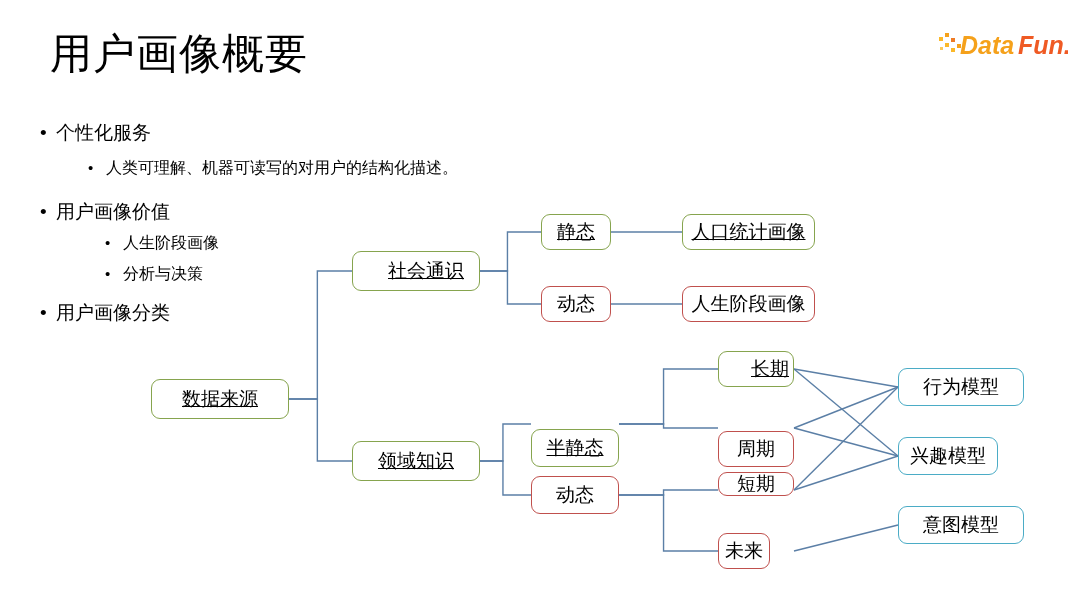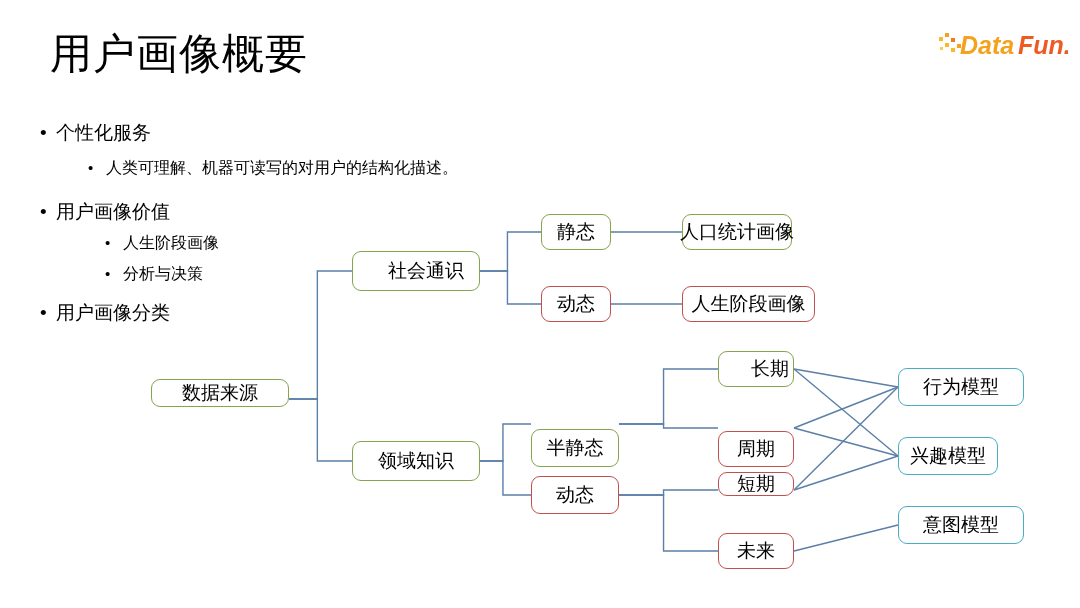--- a/index.html
+++ b/index.html
@@ -92,21 +92,21 @@
     display: flex;
     align-items: center;
     justify-content: center;
     background: #ffffff;
     border-radius: 9px;
     border: 1.6px solid #7f9f4f;
     font-size: 19px;
     white-space: nowrap;
     color: #000000;
   }
-  .node.green { border-color: #86a44e; }
+  .node.green { border-color: #86a44e; text-decoration: underline; }
   .node.red   { border-color: #c0504d; }
   .node.cyan  { border-color: #4bacc6; }
 </style>
 </head>
 <body>
 
 <div id="slide">
 
   <div id="logo">
     <svg width="130" height="34" viewBox="0 0 130 34">
@@ -172,57 +172,57 @@
         <path d="M 619 495 L 663.55 495 L 663.55 551 L 718 551" fill="none" stroke="#5b7fa6" stroke-width="1.4"></path>
         <path d="M 794 369 L 898 387" fill="none" stroke="#5b7fa6" stroke-width="1.4"></path>
         <path d="M 794 369 L 898 456" fill="none" stroke="#5b7fa6" stroke-width="1.4"></path>
         <path d="M 794 428 L 898 387" fill="none" stroke="#5b7fa6" stroke-width="1.4"></path>
         <path d="M 794 428 L 898 456" fill="none" stroke="#5b7fa6" stroke-width="1.4"></path>
         <path d="M 794 490 L 898 387" fill="none" stroke="#5b7fa6" stroke-width="1.4"></path>
         <path d="M 794 490 L 898 456" fill="none" stroke="#5b7fa6" stroke-width="1.4"></path>
         <path d="M 794 551 L 898 525" fill="none" stroke="#5b7fa6" stroke-width="1.4"></path>
       </svg>
     <div id="nodes">
-        <div class="node green" style="left: 151px; top: 379px; width: 138px; height: 28px; text-align: right;">
+        <div class="node green" style="left: 151px; top: 379px; width: 138px; height: 40px; text-align: right;">
           <span>数据来源</span>
         </div>
         <div class="node green" style="left: 352px; top: 251px; width: 128px; height: 40px; padding-left: 20px;">
           <span>社会通识</span>
         </div>
         <div class="node green" style="left: 352px; top: 441px; width: 128px; height: 40px;">
           <span>领域知识</span>
         </div>
         <div class="node green" style="left: 541px; top: 214px; width: 70px; height: 36px;">
           <span>静态</span>
         </div>
         <div class="node red" style="left: 541px; top: 286px; width: 70px; height: 36px;">
           <span>动态</span>
         </div>
         <div class="node green" style="left: 531px; top: 405px; width: 88px; height: 38px; margin-top: 24px;">
           <span>半静态</span>
         </div>
         <div class="node red" style="left: 531px; top: 476px; width: 88px; height: 38px;">
           <span>动态</span>
         </div>
-        <div class="node green" style="left: 682px; top: 214px; width: 110px; height: 36px;">
+        <div class="node green" style="left: 682px; top: 214px; width: 133px; height: 36px;">
           <span>人口统计画像</span>
         </div>
         <div class="node red" style="left: 682px; top: 286px; width: 133px; height: 36px;">
           <span>人生阶段画像</span>
         </div>
         <div class="node green" style="left: 718px; top: 351px; width: 76px; height: 36px; padding-left: 28px;">
           <span>长期</span>
         </div>
         <div class="node red" style="left: 718px; top: 410px; width: 76px; height: 36px; margin-top: 21px;">
           <span>周期</span>
         </div>
         <div class="node red" style="left: 718px; top: 472px; width: 76px; height: 24px;">
           <span>短期</span>
         </div>
-        <div class="node red" style="left: 718px; top: 533px; width: 76px; height: 36px;">
+        <div class="node red" style="left: 718px; top: 533px; width: 52px; height: 36px;">
           <span>未来</span>
         </div>
         <div class="node cyan" style="left: 898px; top: 368px; width: 126px; height: 38px;">
           <span>行为模型</span>
         </div>
         <div class="node cyan" style="left: 898px; top: 437px; width: 100px; height: 38px;">
           <span>兴趣模型</span>
         </div>
         <div class="node cyan" style="left: 898px; top: 506px; width: 126px; height: 38px;">
           <span>意图模型</span>

